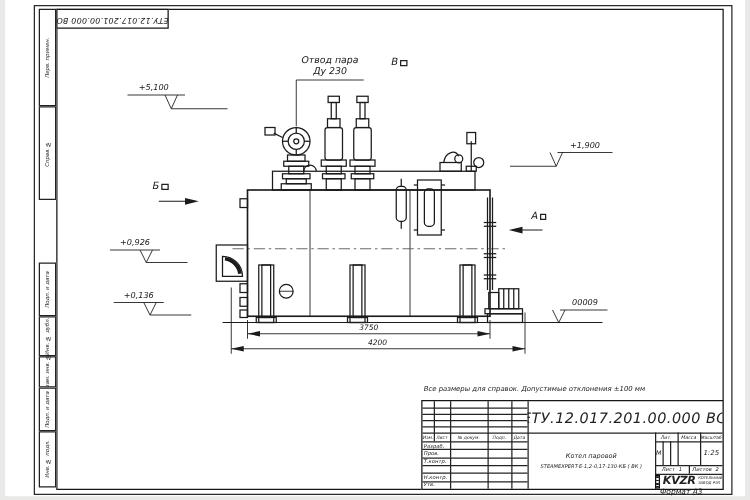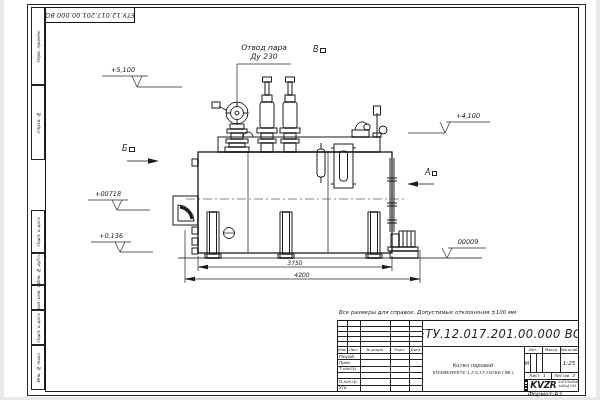--- a/index.html
+++ b/index.html
@@ -218,22 +218,22 @@
   <div class="t tc" style="left:234px;top:53px;width:60px;font-size:7.5px;">Ду 230</div>
 
   <div class="t" style="left:313px;top:46px;font-size:8px;">
     <span>В</span><span class="sq"></span></div>
   <div class="t" style="left:122px;top:145px;font-size:8px;">
     <span>Б</span><span class="sq"></span></div>
   <div class="t" style="left:425px;top:169px;font-size:8px;">
     <span>А</span><span class="sq"></span></div>
 
   <div class="t tc" style="left:98px;top:67px;width:50px;font-size:6.5px;">+5,100</div>
-  <div class="t tc" style="left:443px;top:113px;width:50px;font-size:6.5px;">+4,100</div>
-  <div class="t tc" style="left:85px;top:191px;width:46px;font-size:6.5px;">+00718</div>
+  <div class="t tc" style="left:443px;top:113px;width:50px;font-size:6.5px;">+1,900</div>
+  <div class="t tc" style="left:85px;top:191px;width:46px;font-size:6.5px;">+0,926</div>
   <div class="t tc" style="left:88px;top:233px;width:46px;font-size:6.5px;">+0,136</div>
   <div class="t tc" style="left:446px;top:239px;width:44px;font-size:6.5px;">00009</div>
 
   <div class="t tc" style="left:270px;top:260px;width:50px;font-size:6px;">3750</div>
   <div class="t tc" style="left:274px;top:272px;width:56px;font-size:6px;">4200</div>
 
   <div class="t" style="left:339px;top:309px;font-size:5.5px;">Все размеры для справок. Допустимые отклонения ±100 мм</div>
 
   <div id="tblock">
 

